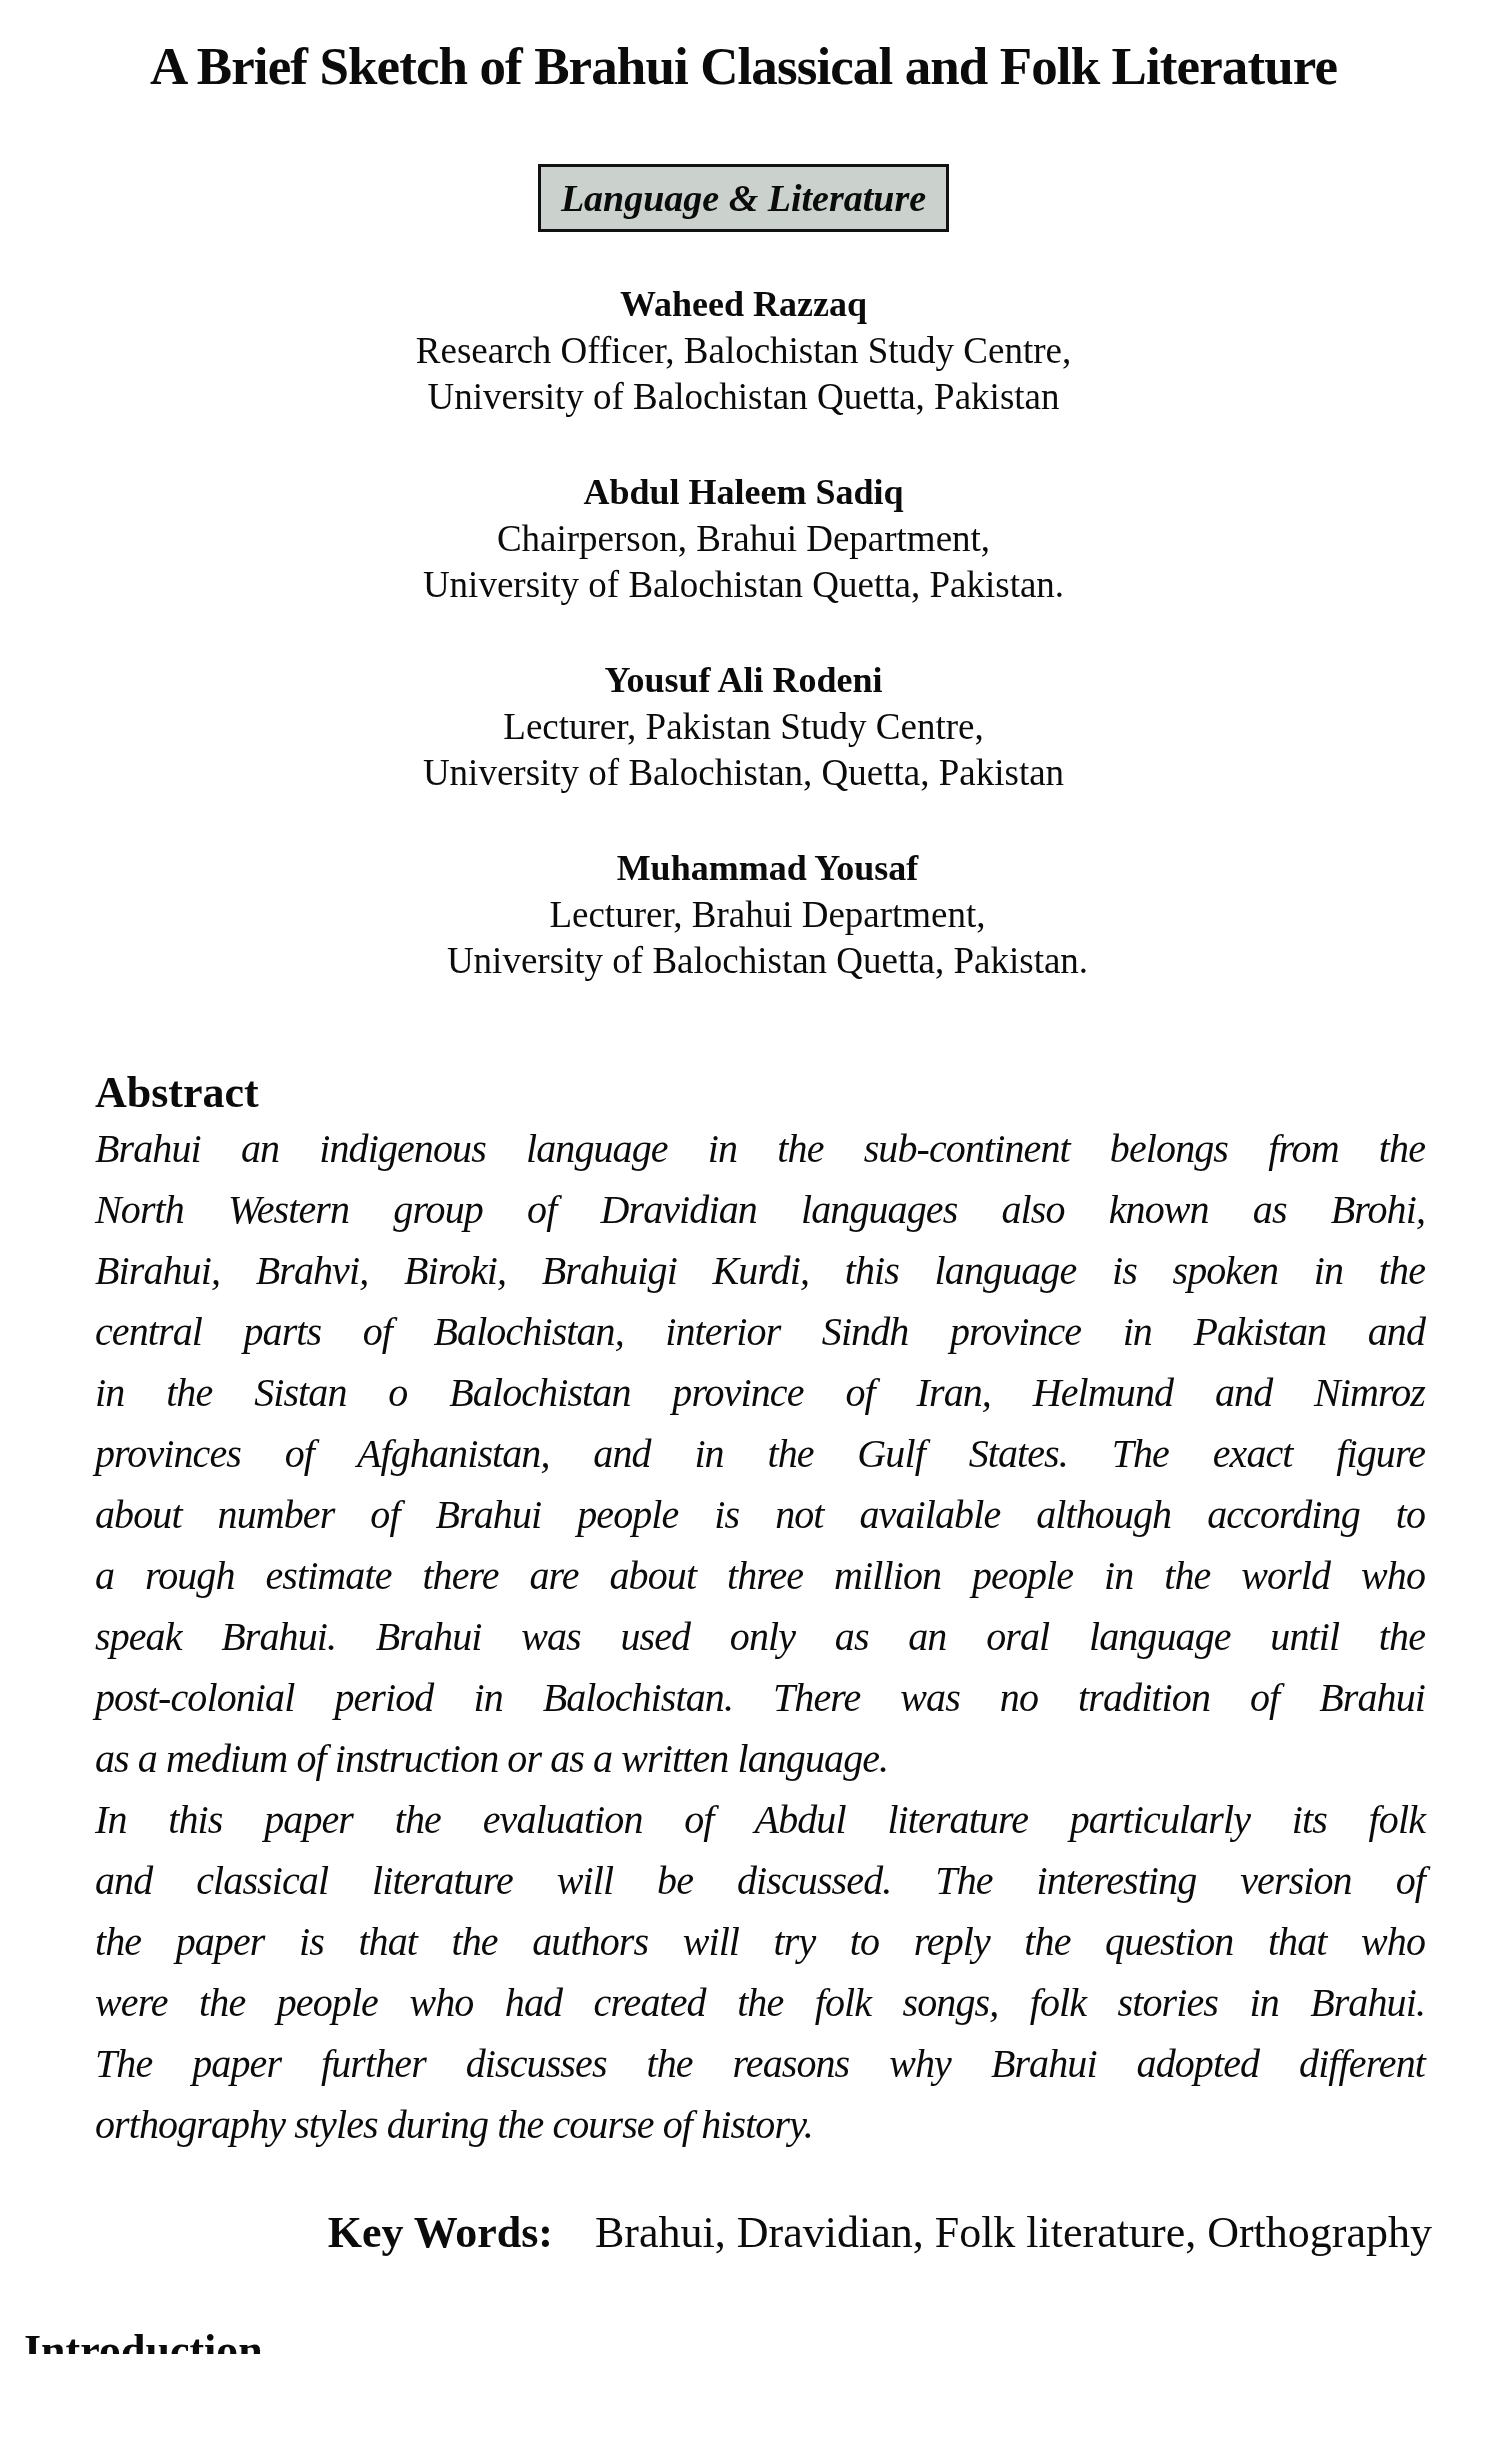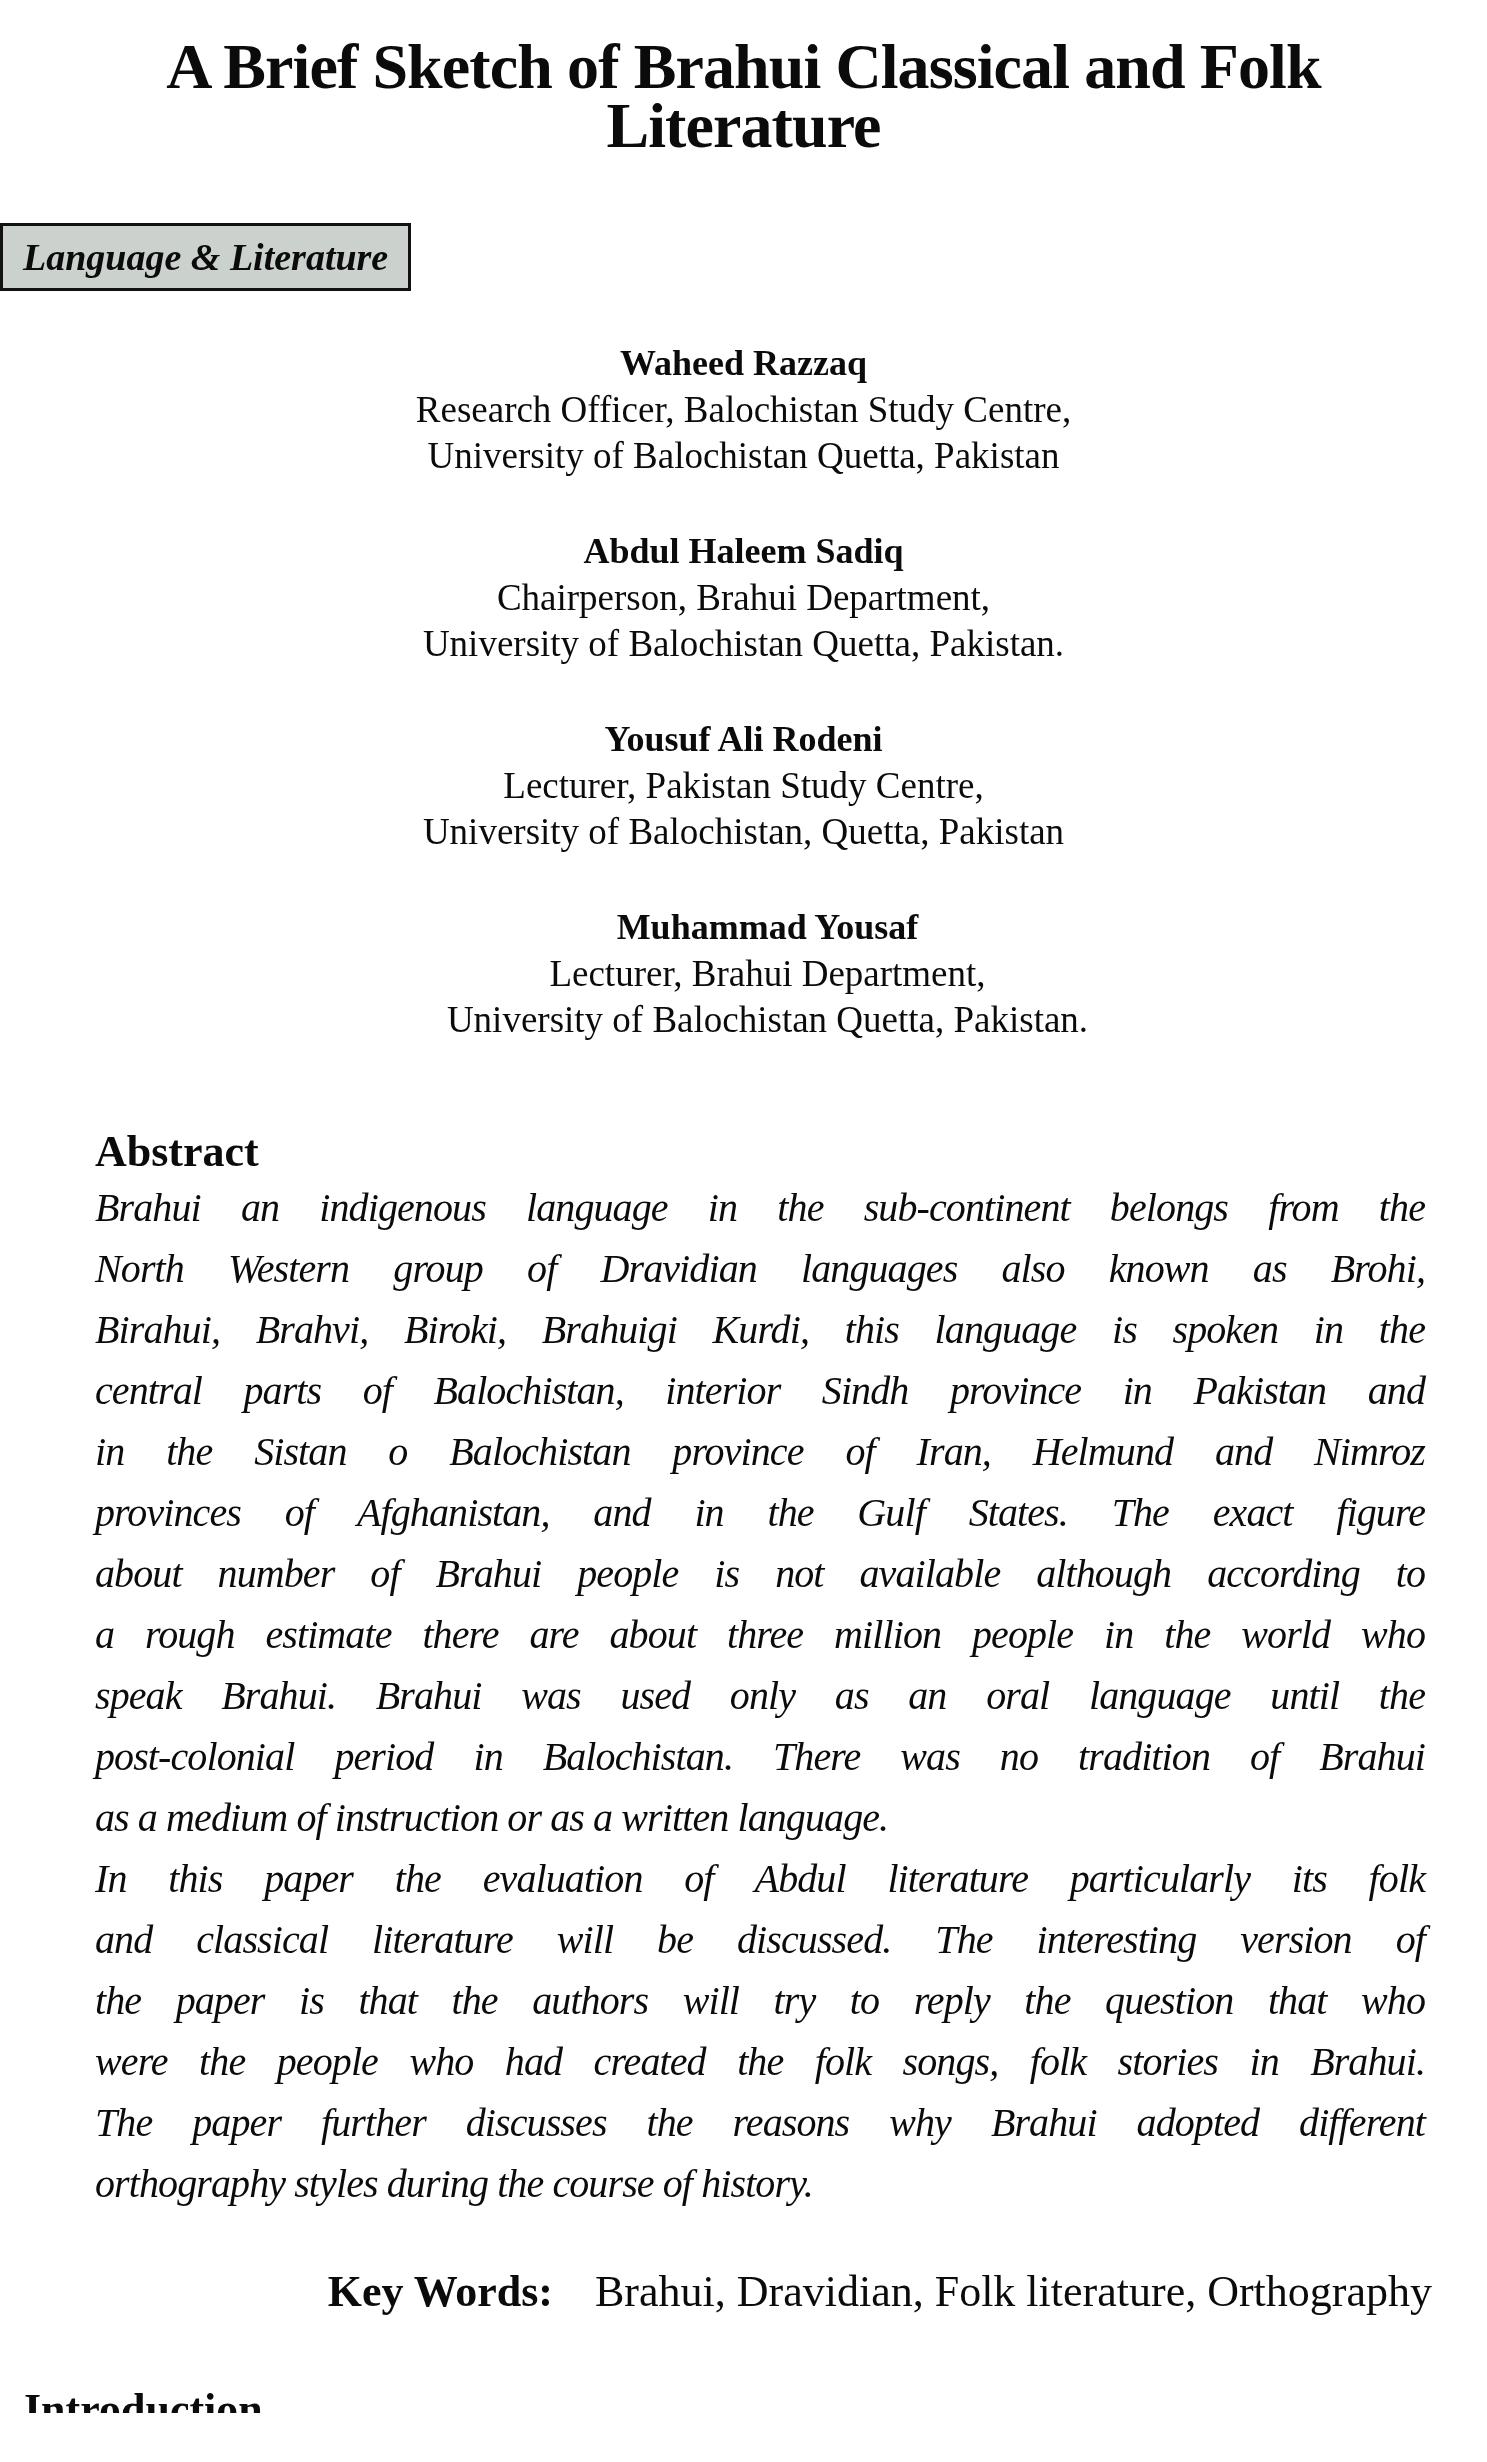--- a/index.html
+++ b/index.html
@@ -14,32 +14,32 @@
     background: #ffffff;
     color: #0b0b0b;
     font-family: "Liberation Serif", "DejaVu Serif", serif;
     overflow: hidden;
     box-sizing: border-box;
   }
 
   
   .title {
     margin: 37px 37px 0 37px;
-    font-size: 64px;
+    font-size: 53px;
     line-height: 59px;
     font-weight: bold;
     text-align: center;
     letter-spacing: -0.9px;
   }
 
   
   .badge-row {
     margin-top: 68px;
     display: flex;
-    justify-content: flex-start;
+    justify-content: center;
   }
   .badge {
     display: inline-block;
     background: #cbd2ce;
     border: 3.7px solid #111111;
     padding: 9.1px 20px;
     font-size: 38px;
     line-height: 44px;
     font-weight: bold;
     font-style: italic;

